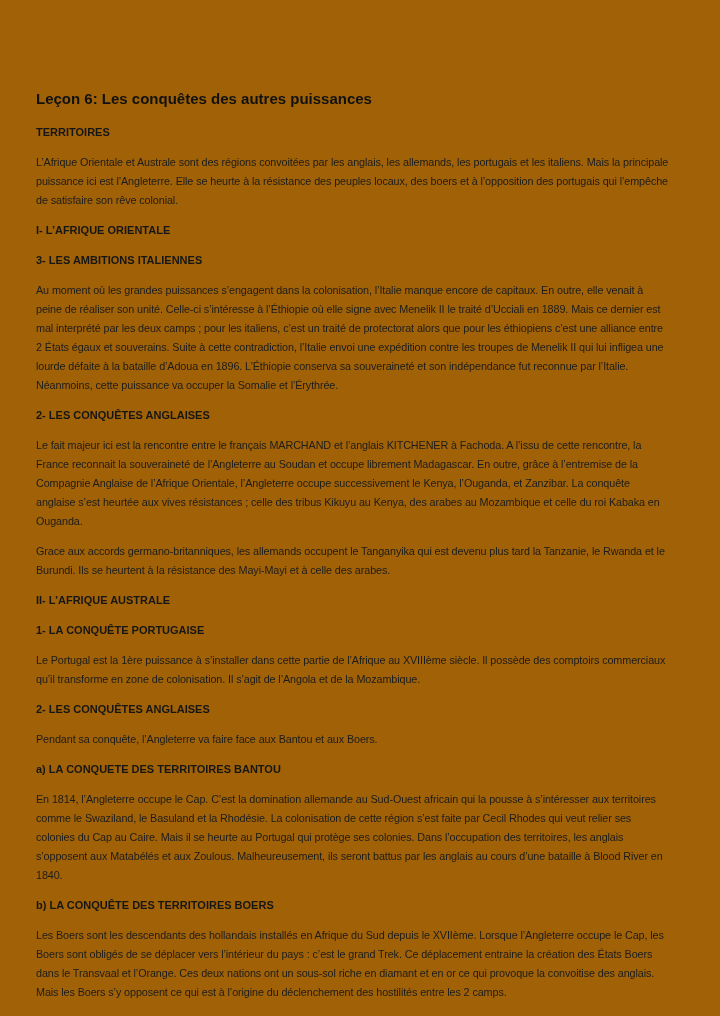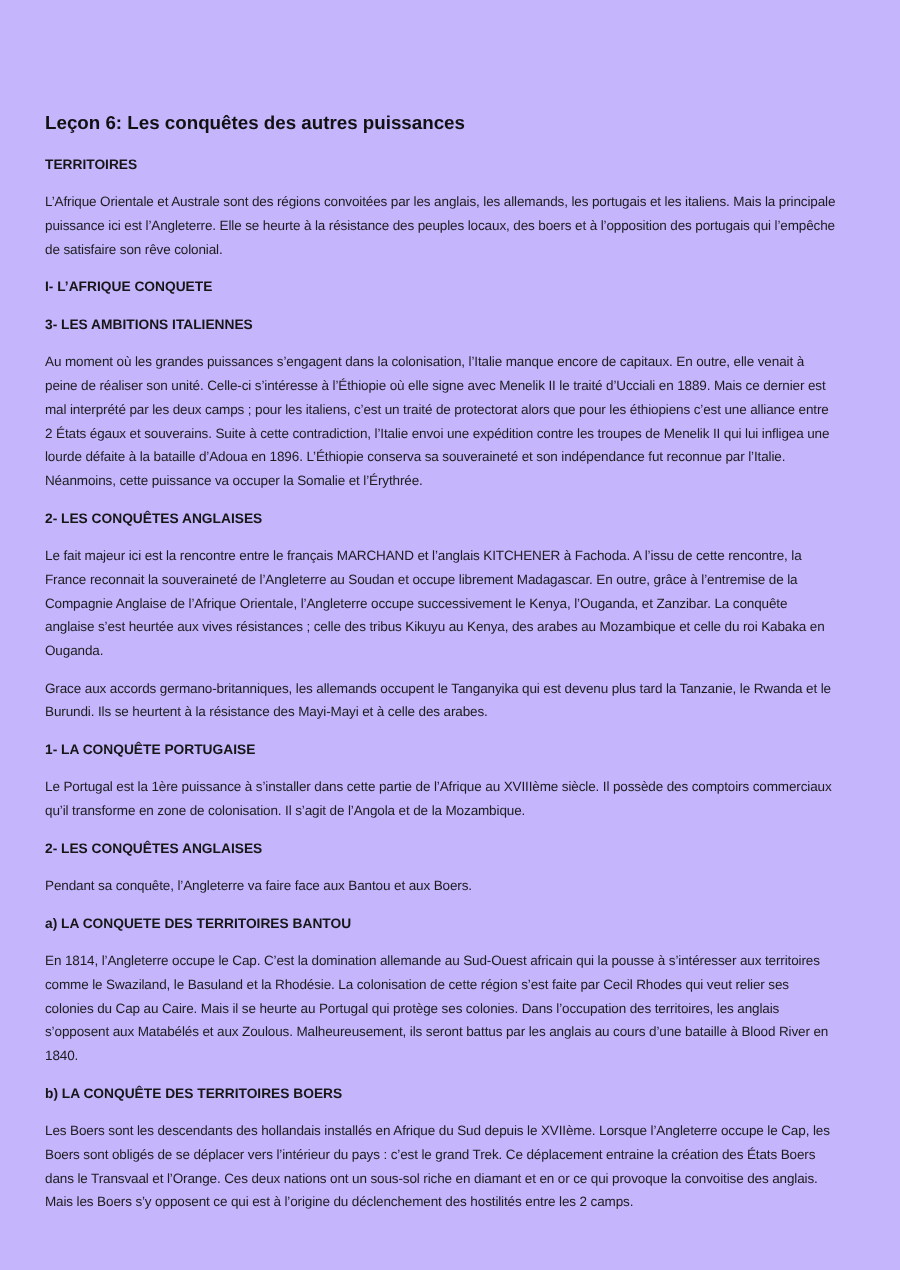--- a/index.html
+++ b/index.html
@@ -9,21 +9,21 @@
     background: #ffffff;
     font-family: "Liberation Sans", "DejaVu Sans", sans-serif;
     color: #1c1c1c;
     overflow: hidden;
   }
   .page {
     box-sizing: border-box;
     width: 720px;
     height: 1016px;
     padding: 88px 50px 20px 36px;
-    background: #c4b5fd;
+    background: #a16207;
   }
   .doc-title {
     font-size: 15px;
     font-weight: bold;
     line-height: 22px;
     margin: 0 0 13px 0;
     color: #111111;
   }
   .doc-body h2 {
     font-size: 11px;
@@ -43,26 +43,27 @@
   }
 </style>
 </head>
 <body>
 
 <div class="page">
   <h1 class="doc-title">Leçon 6: Les conquêtes des autres puissances</h1>
   <div class="doc-body" id="doc-body">
       <h2>TERRITOIRES</h2>
       <p>L’Afrique Orientale et Australe sont des régions convoitées par les anglais, les allemands, les portugais et les italiens. Mais la principale puissance ici est l’Angleterre. Elle se heurte à la résistance des peuples locaux, des boers et à l’opposition des portugais qui l’empêche de satisfaire son rêve colonial.</p>
-      <h2>I- L’AFRIQUE CONQUETE</h2>
+      <h2>I- L’AFRIQUE ORIENTALE</h2>
       <h2>3- LES AMBITIONS ITALIENNES</h2>
       <p>Au moment où les grandes puissances s’engagent dans la colonisation, l’Italie manque encore de capitaux. En outre, elle venait à peine de réaliser son unité. Celle-ci s’intéresse à l’Éthiopie où elle signe avec Menelik II le traité d’Ucciali en 1889. Mais ce dernier est mal interprété par les deux camps ; pour les italiens, c’est un traité de protectorat alors que pour les éthiopiens c’est une alliance entre 2 États égaux et souverains. Suite à cette contradiction, l’Italie envoi une expédition contre les troupes de Menelik II qui lui infligea une lourde défaite à la bataille d’Adoua en 1896. L’Éthiopie conserva sa souveraineté et son indépendance fut reconnue par l’Italie. Néanmoins, cette puissance va occuper la Somalie et l’Érythrée.</p>
       <h2>2- LES CONQUÊTES ANGLAISES</h2>
       <p>Le fait majeur ici est la rencontre entre le français MARCHAND et l’anglais KITCHENER à Fachoda. A l’issu de cette rencontre, la France reconnait la souveraineté de l’Angleterre au Soudan et occupe librement Madagascar. En outre, grâce à l’entremise de la Compagnie Anglaise de l’Afrique Orientale, l’Angleterre occupe successivement le Kenya, l’Ouganda, et Zanzibar. La conquête anglaise s’est heurtée aux vives résistances ; celle des tribus Kikuyu au Kenya, des arabes au Mozambique et celle du roi Kabaka en Ouganda.</p>
       <p>Grace aux accords germano-britanniques, les allemands occupent le Tanganyika qui est devenu plus tard la Tanzanie, le Rwanda et le Burundi. Ils se heurtent à la résistance des Mayi-Mayi et à celle des arabes.</p>
+      <h2>II- L’AFRIQUE AUSTRALE</h2>
       <h2>1- LA CONQUÊTE PORTUGAISE</h2>
       <p>Le Portugal est la 1ère puissance à s’installer dans cette partie de l’Afrique au XVIIIème siècle. Il possède des comptoirs commerciaux qu’il transforme en zone de colonisation. Il s’agit de l’Angola et de la Mozambique.</p>
       <h2>2- LES CONQUÊTES ANGLAISES</h2>
       <p>Pendant sa conquête, l’Angleterre va faire face aux Bantou et aux Boers.</p>
       <h2>a) LA CONQUETE DES TERRITOIRES BANTOU</h2>
       <p>En 1814, l’Angleterre occupe le Cap. C’est la domination allemande au Sud-Ouest africain qui la pousse à s’intéresser aux territoires comme le Swaziland, le Basuland et la Rhodésie. La colonisation de cette région s’est faite par Cecil Rhodes qui veut relier ses colonies du Cap au Caire. Mais il se heurte au Portugal qui protège ses colonies. Dans l’occupation des territoires, les anglais s’opposent aux Matabélés et aux Zoulous. Malheureusement, ils seront battus par les anglais au cours d’une bataille à Blood River en 1840.</p>
       <h2>b) LA CONQUÊTE DES TERRITOIRES BOERS</h2>
       <p>Les Boers sont les descendants des hollandais installés en Afrique du Sud depuis le XVIIème. Lorsque l’Angleterre occupe le Cap, les Boers sont obligés de se déplacer vers l’intérieur du pays : c’est le grand Trek. Ce déplacement entraine la création des États Boers dans le Transvaal et l’Orange. Ces deux nations ont un sous-sol riche en diamant et en or ce qui provoque la convoitise des anglais. Mais les Boers s’y opposent ce qui est à l’origine du déclenchement des hostilités entre les 2 camps.</p>
     </div>
 </div>

